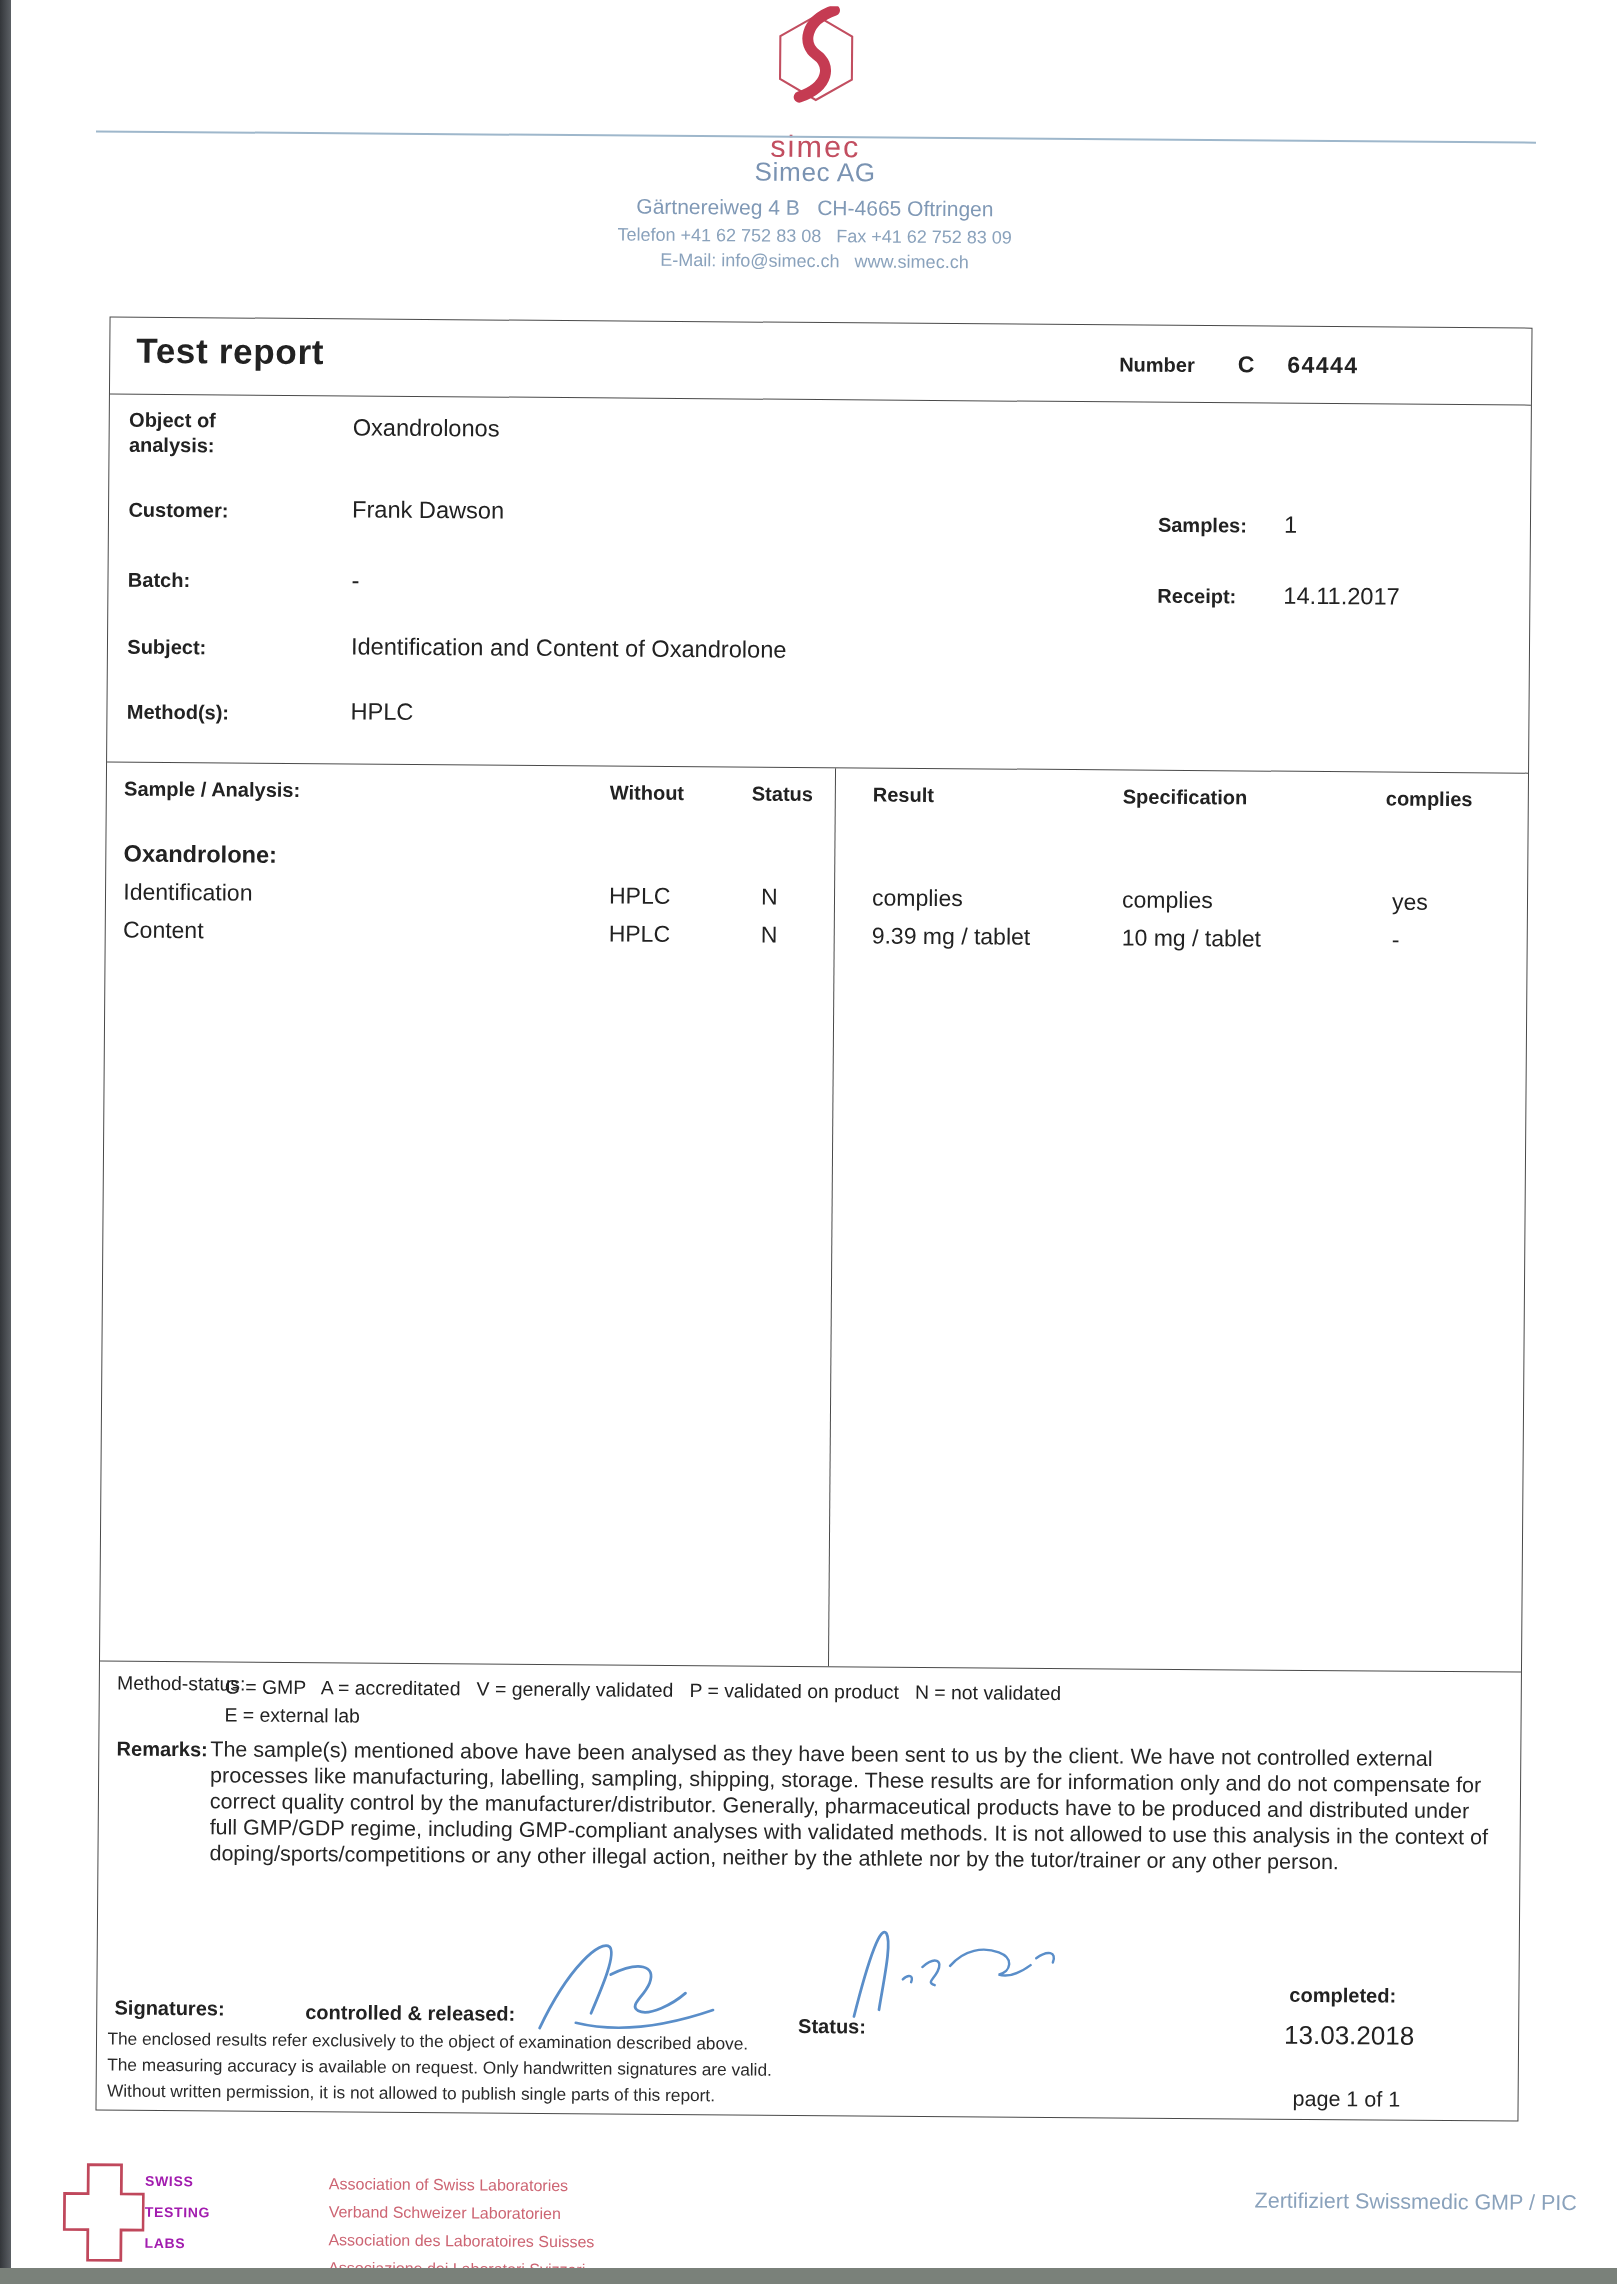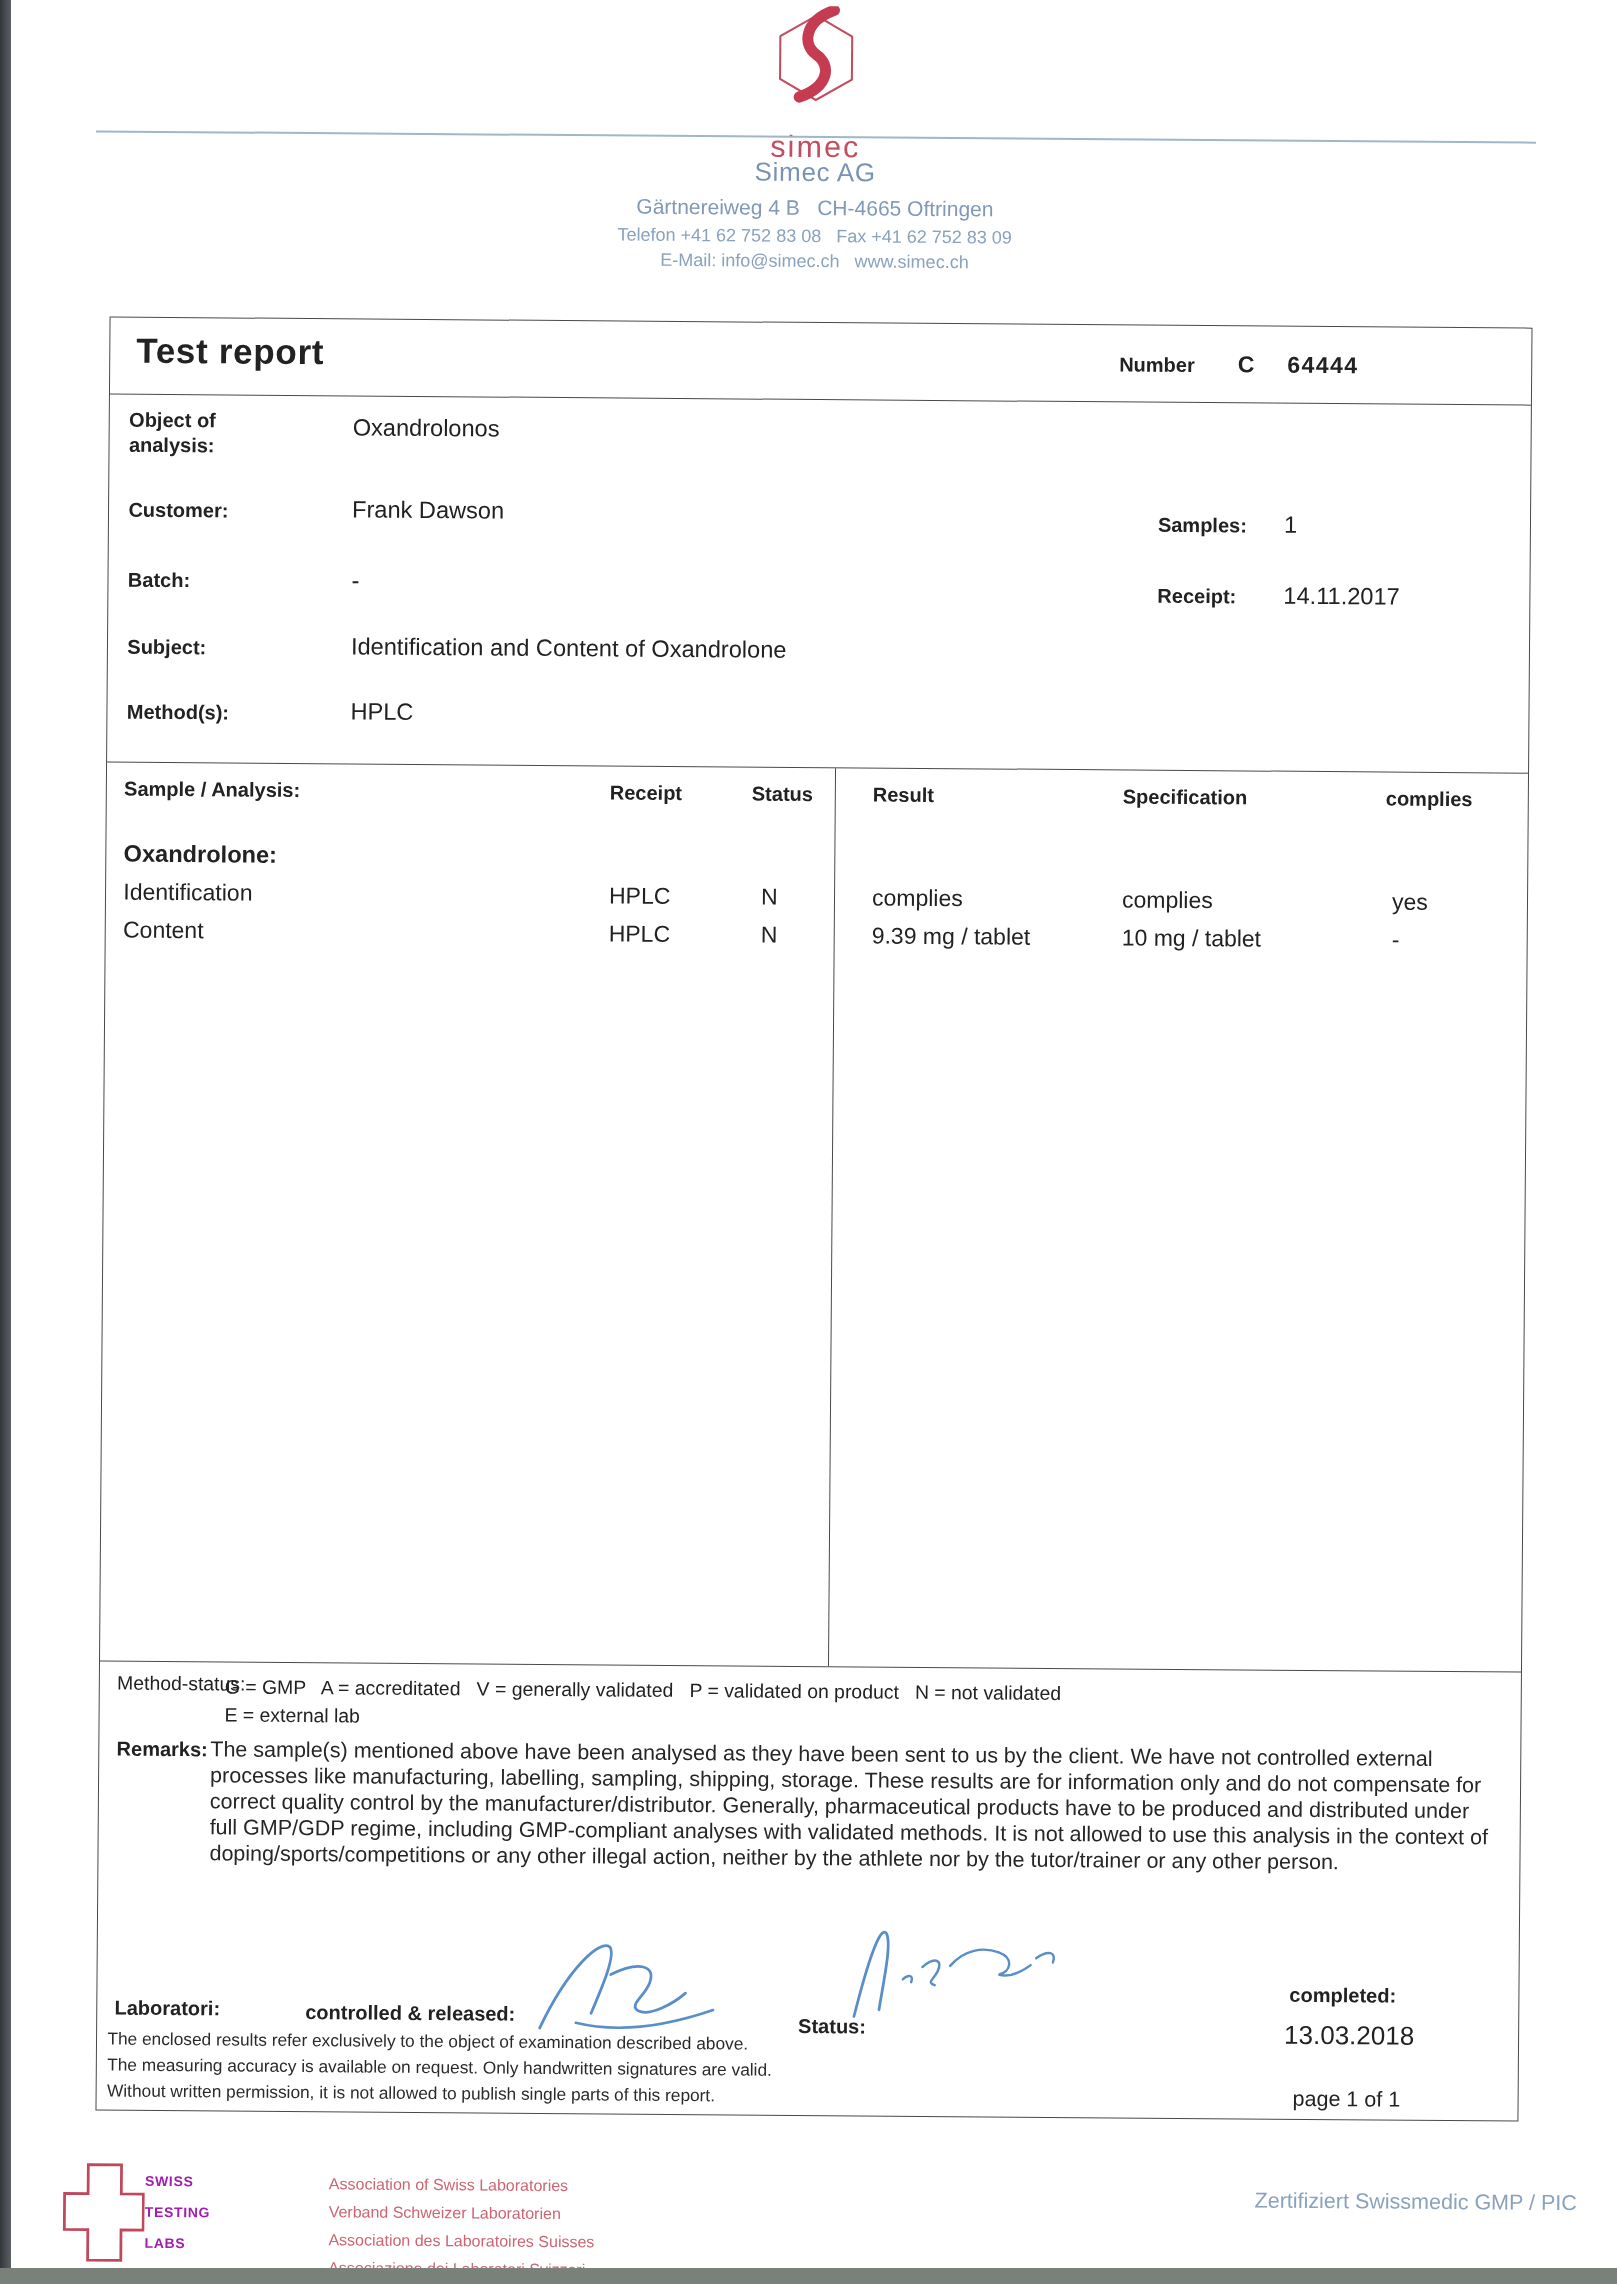--- a/index.html
+++ b/index.html
@@ -134,21 +134,21 @@
       <div class="info-value" style="top:302px">HPLC</div>
       <div class="side-label" style="top:111px">Samples:</div>
       <div class="side-value" style="top:108px">1</div>
       <div class="side-label" style="top:182px">Receipt:</div>
       <div class="side-value" style="top:179px">14.11.2017</div>
     </div>
 
     <div class="table-section">
       <div class="vdivider"></div>
       <div class="th th-sample">Sample / Analysis:</div>
-      <div class="th th-method">Receipt</div>
+      <div class="th th-method">Without</div>
       <div class="th th-status">Status</div>
       <div class="th th-result">Result</div>
       <div class="th th-spec">Specification</div>
       <div class="th th-complies">complies</div>
 
       <div class="tgroup">Oxandrolone:</div>
 
       <div class="cell r0 c-analysis">Identification</div>
       <div class="cell r0 c-method">HPLC</div>
       <div class="cell r0 c-status">N</div>
@@ -171,21 +171,21 @@
         <div class="legend-line">E = external lab</div>
       </div>
     </div>
 
     <div class="remarks-section">
       <div class="remarks-label">Remarks:</div>
       <div class="remarks-text">The sample(s) mentioned above have been analysed as they have been sent to us by the client. We have not controlled external processes like manufacturing, labelling, sampling, shipping, storage. These results are for information only and do not compensate for correct quality control by the manufacturer/distributor. Generally, pharmaceutical products have to be produced and distributed under full GMP/GDP regime, including GMP-compliant analyses with validated methods. It is not allowed to use this analysis in the context of doping/sports/competitions or any other illegal action, neither by the athlete nor by the tutor/trainer or any other person.</div>
     </div>
 
     <div class="sig-section">
-      <div class="sig-label">Laboratori:</div>
+      <div class="sig-label">Signatures:</div>
       <div class="controlled-label">controlled &amp; released:</div>
 
       <svg class="sig-svg1" width="208" height="118" viewBox="0 0 300 170">
         <path d="M18,140 C60,50 105,12 118,22 C128,32 108,80 92,118" fill="none" stroke="#5a8ec9" stroke-width="4" stroke-linecap="round"></path>
         <path d="M120,62 C160,42 186,48 176,74 C168,94 146,106 160,114 C176,122 210,104 228,88" fill="none" stroke="#5a8ec9" stroke-width="4" stroke-linecap="round"></path>
         <path d="M70,132 C130,146 200,136 268,112" fill="none" stroke="#5a8ec9" stroke-width="3.5" stroke-linecap="round"></path>
       </svg>
 
       <div class="staff-label">Status:</div>
 

